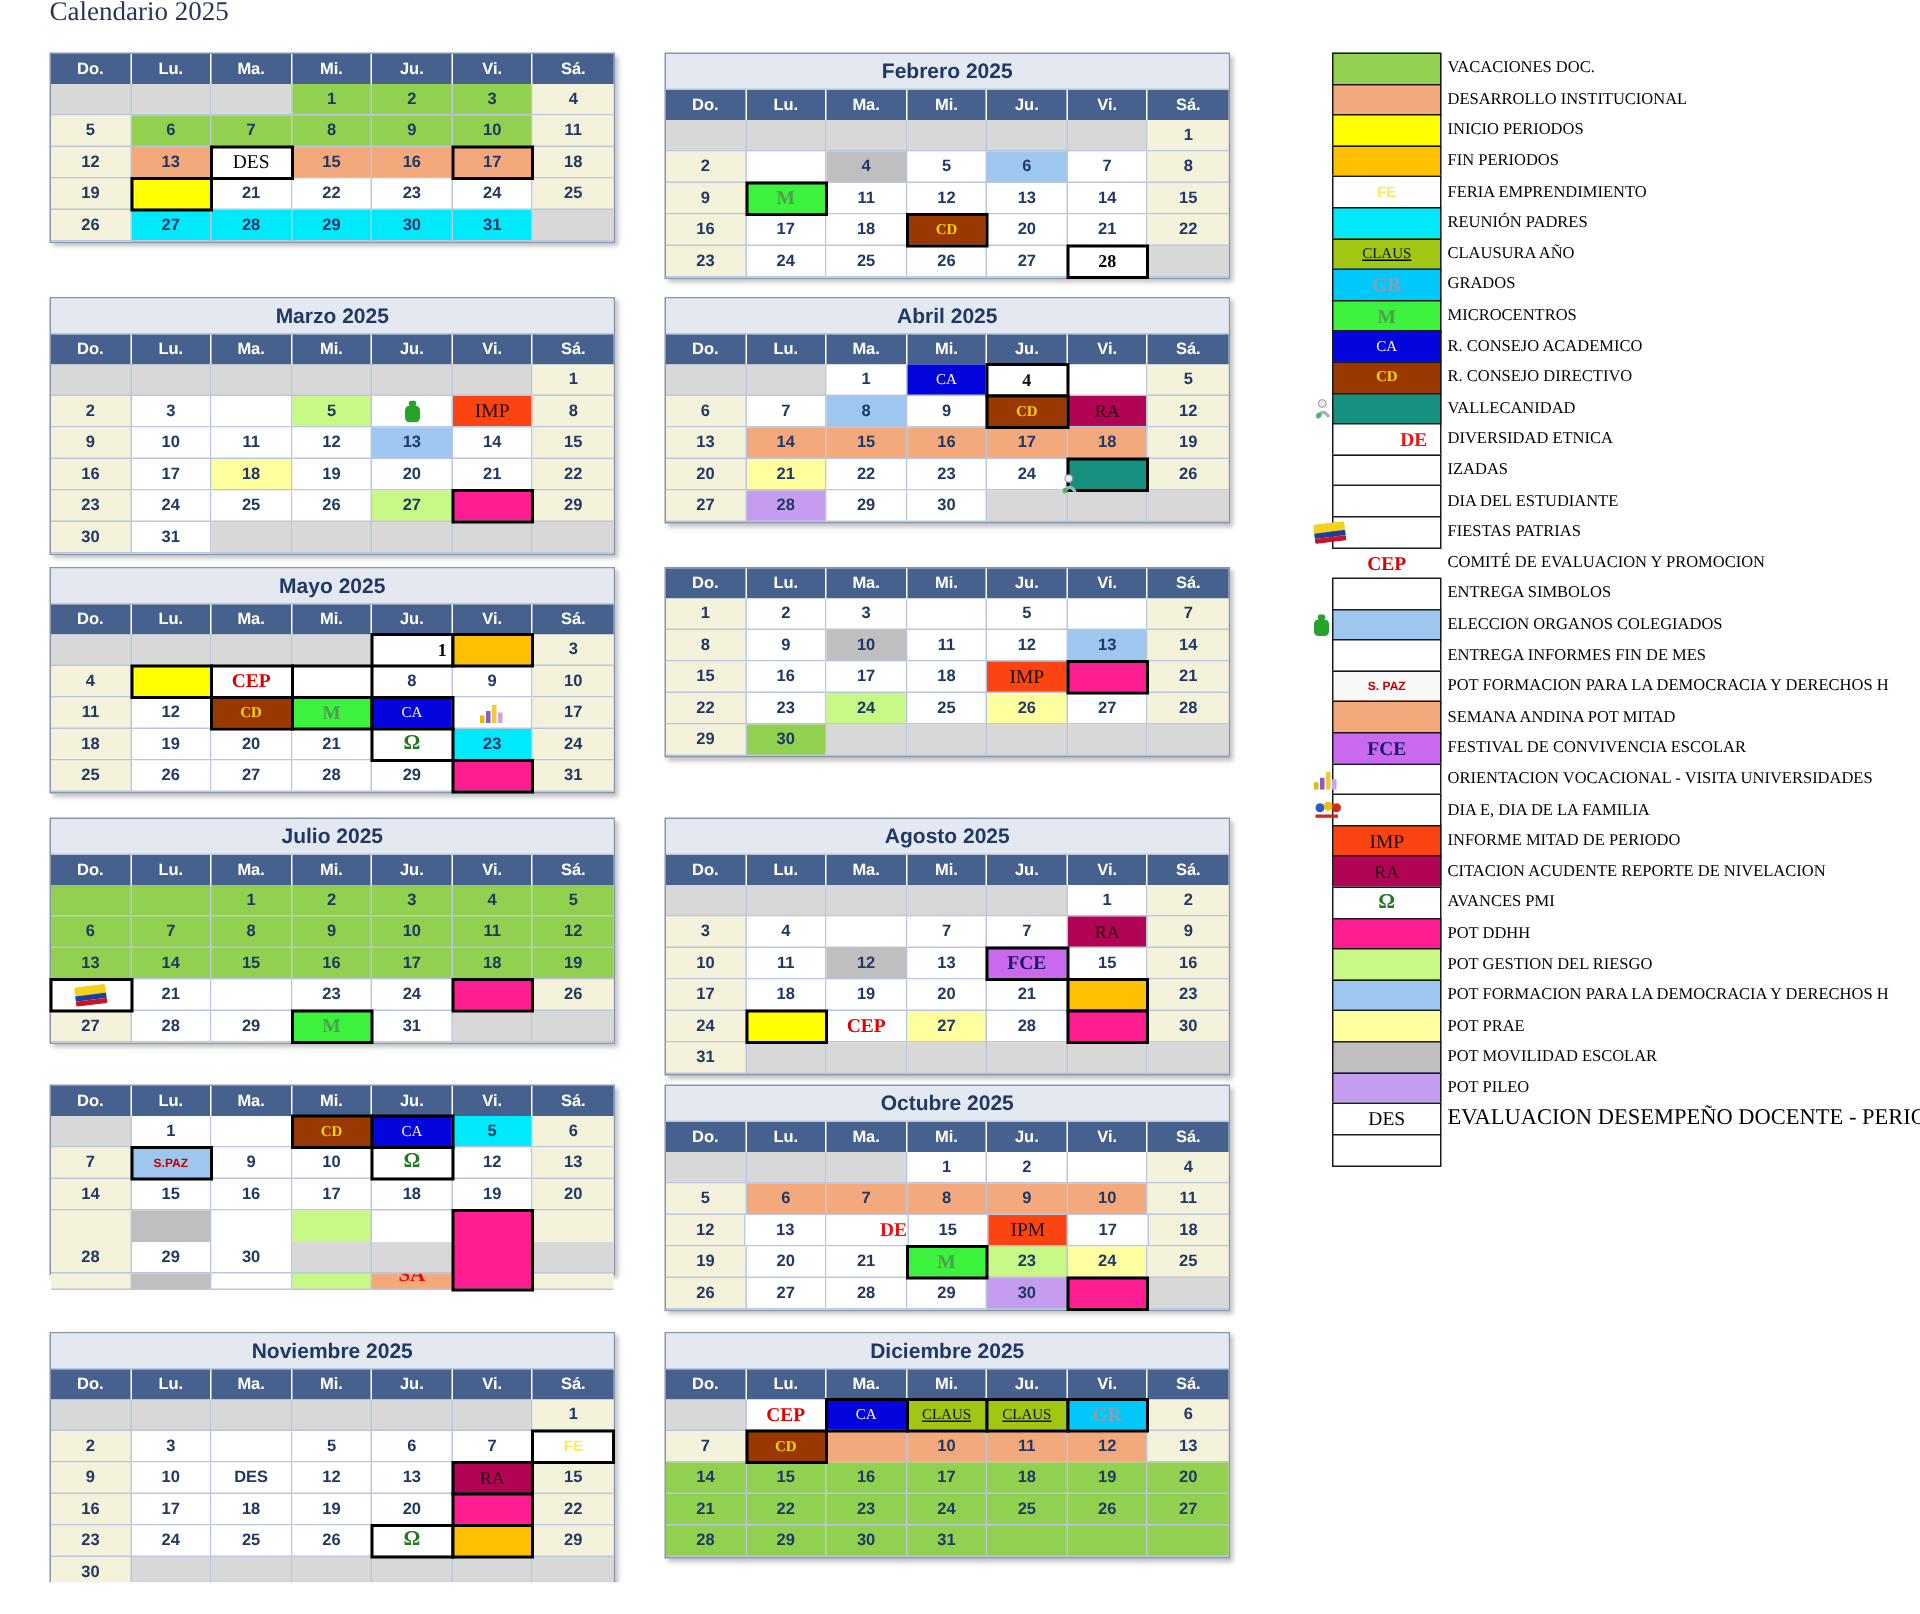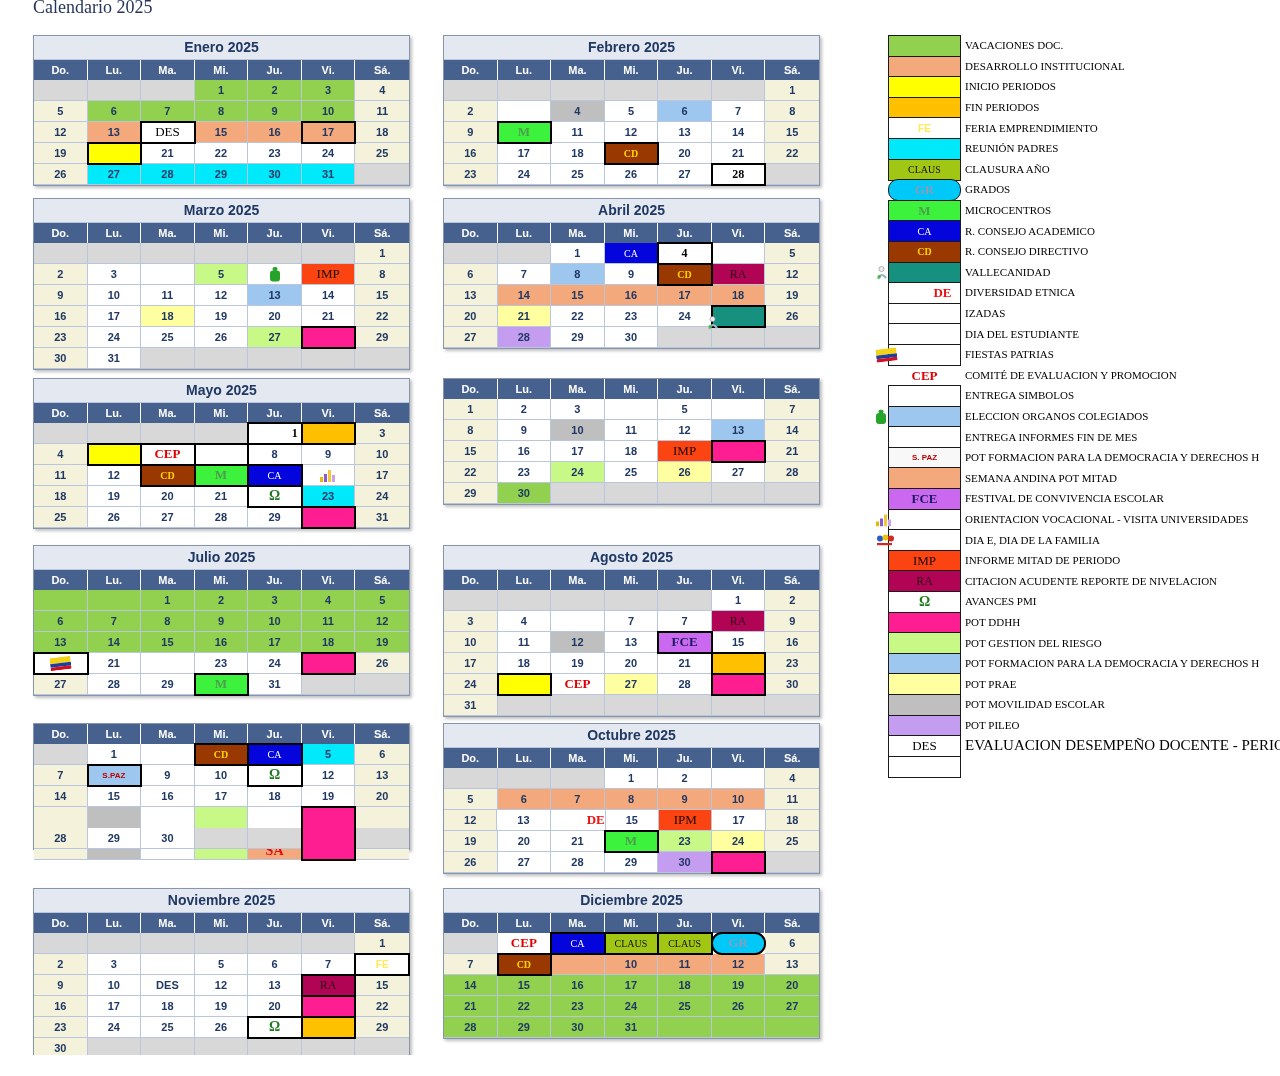--- a/index.html
+++ b/index.html
@@ -18,22 +18,22 @@
   .week{display:grid;grid-template-columns:repeat(7,1fr);height:21px;}
   .dcell{position:relative;display:flex;align-items:center;justify-content:center;
         font-size:11px;font-weight:bold;color:#1f3864;border-right:1px solid #b9c6de;
         border-bottom:1px solid #b9c6de;overflow:visible;}
   .week .dcell:last-child{border-right:none;}
   .bd{outline:2px solid #000;outline-offset:-1.5px;z-index:2;}
   .cell-r{justify-content:flex-end;padding-right:3px;}
   
   .bg-w{background:#ffffff;} .bg-c{background:#f4f2da;} .bg-g{background:#d8d8d8;}
   .bg-grn{background:#92d050;} .bg-sal{background:#f4a97c;} .bg-yel{background:#ffff00;}
-  .bg-org{background:#ffc000;} .bg-cyn{background:#00e9fb;} .bg-gcy{background:#00c8f8;border-radius:10px;}
-  .bg-oli{background:#a2c614;} .bg-mgrn{background:#3df23d;} .bg-blu{background:#0404dc;}
+  .bg-org{background:#ffc000;} .bg-cyn{background:#00e9fb;} .bg-gcy{background:#00c8f8;}
+  .bg-oli{background:#a2c614;text-decoration:underline;} .bg-mgrn{background:#3df23d;} .bg-blu{background:#0404dc;}
   .bg-brn{background:#9a3801;} .bg-tea{background:#17917f;} .bg-imp{background:#fc4312;}
   .bg-ra{background:#b20455;} .bg-fce{background:#ca68f0;} .bg-mag{background:#ff1d92;}
   .bg-pgrn{background:#c8f987;} .bg-lblu{background:#9ec7ef;} .bg-pyel{background:#ffffa0;}
   .bg-pgry{background:#bfbfbf;} .bg-ppur{background:#c49df1;} .bg-wsh{background:#f8f8f8;}
   .bg-none{background:transparent;}
   
   .f-des{font-family:"Liberation Serif",serif;font-weight:400;color:#000;font-size:13px;}
   .f-cep{font-family:"Liberation Serif",serif;font-weight:700;color:#e00000;font-size:13px;}
   .f-cd{font-family:"Liberation Serif",serif;font-weight:700;color:#ffd400;font-size:10px;}
   .f-ca{font-family:"Liberation Serif",serif;font-weight:400;color:#ffffff;font-size:10px;}
@@ -63,21 +63,20 @@
   .cell-icon-valle{position:absolute;left:-5px;bottom:-4px;z-index:3;}
   .lsw .icon-left{position:absolute;left:-13px;top:50%;transform:translateY(-50%);z-index:3;}
 </style>
 </head>
 <body>
 
 <div id="page">
   <div id="page-title">Calendario 2025</div>
   <div id="months">
       <div class="month" style="left: 33px; top: 35px;">
-        <div class="mtitle">Enero 2025</div>
         <div class="mhead">
           <div class="hcell">Do.</div>
           <div class="hcell">Lu.</div>
           <div class="hcell">Ma.</div>
           <div class="hcell">Mi.</div>
           <div class="hcell">Ju.</div>
           <div class="hcell">Vi.</div>
           <div class="hcell">Sá.</div>
         </div>
         <div class="week">

